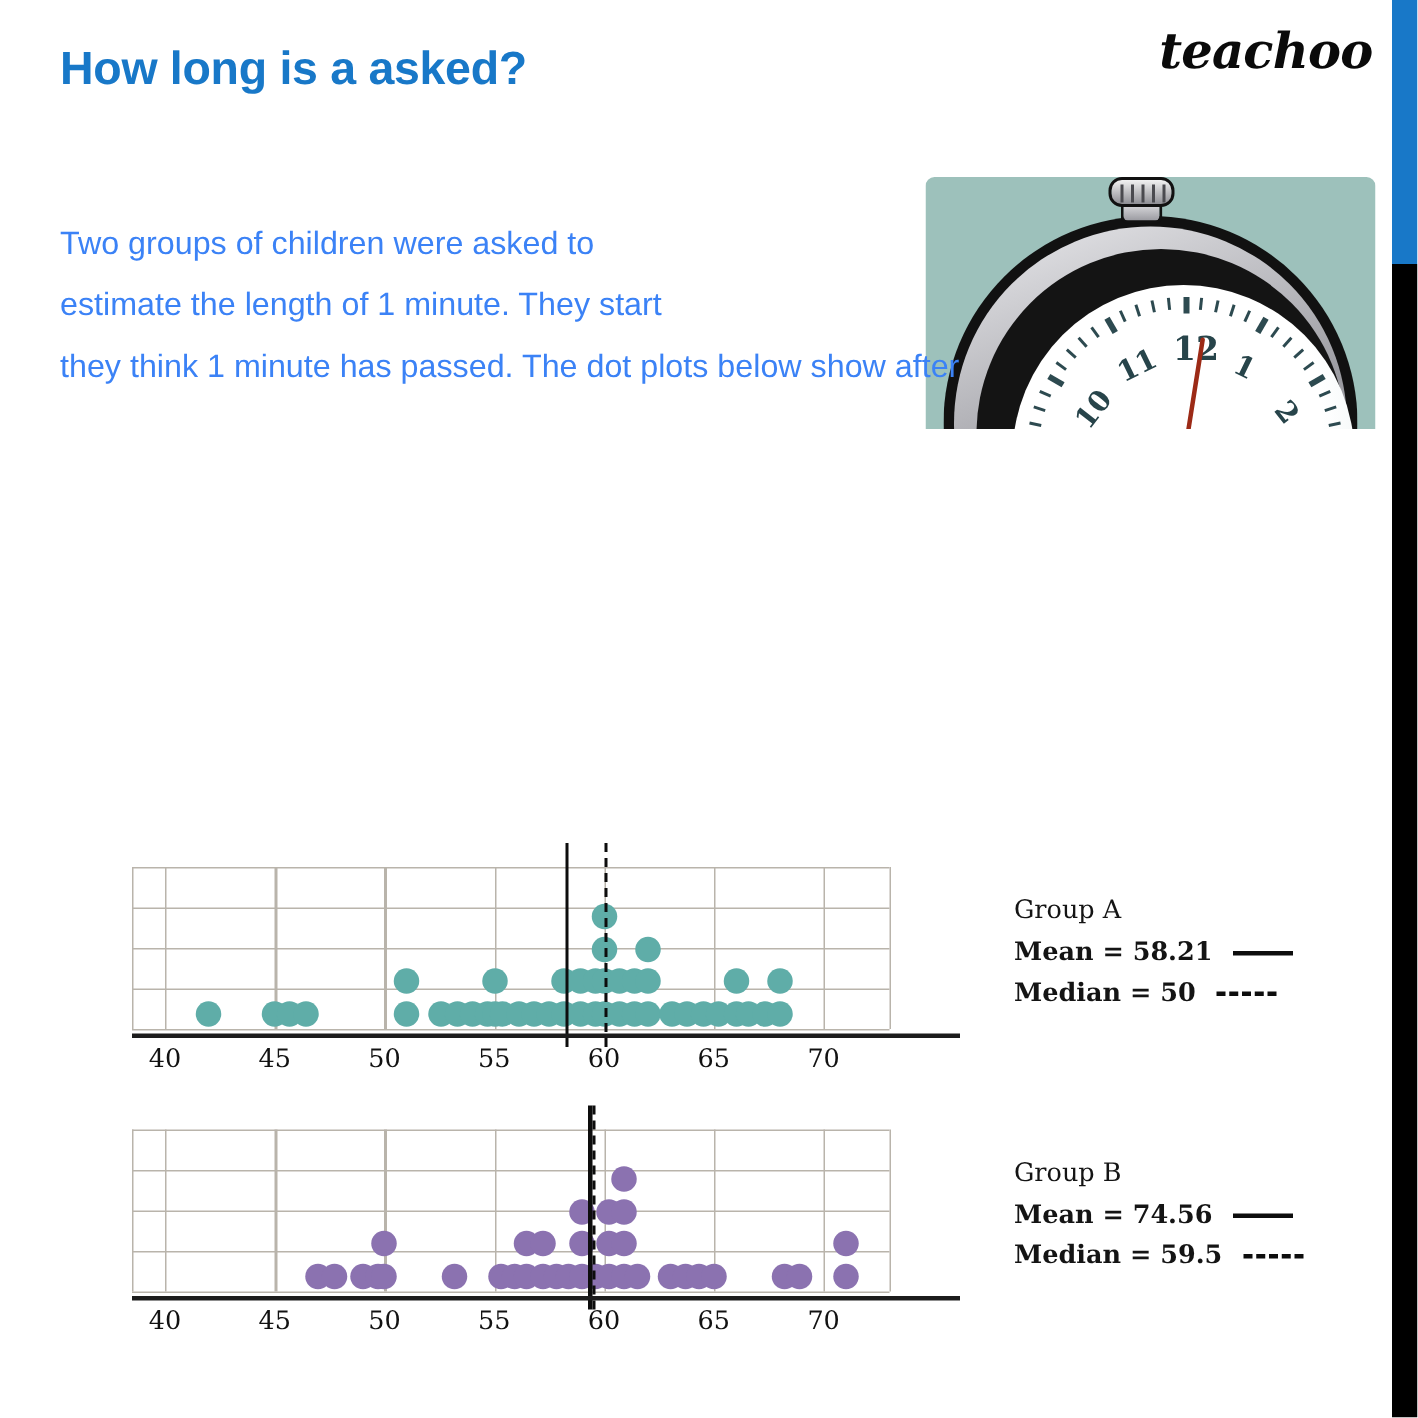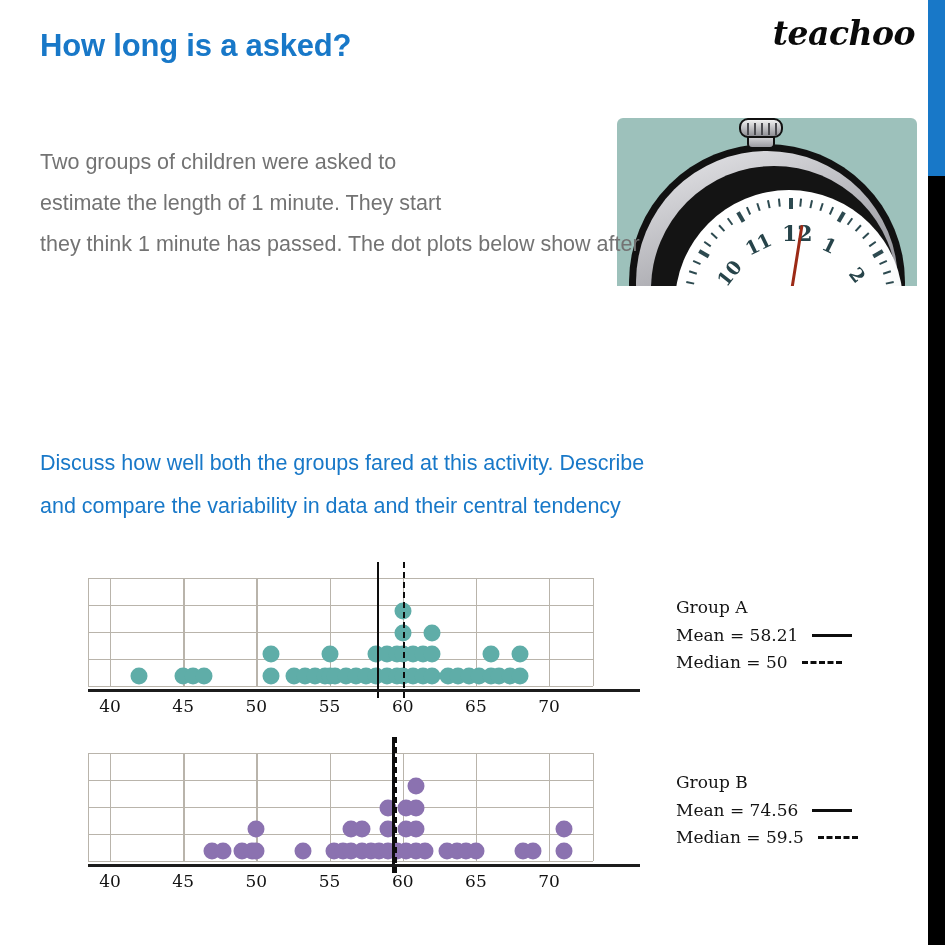--- a/index.html
+++ b/index.html
@@ -43,21 +43,21 @@
     letter-spacing: -0.5px;
   }
 
   
   .body-text {
     position: absolute;
     left: 40px; top: 142px;
     width: 838px;
     font-size: 21.5px;
     line-height: 41px;
-    color: #737373;
+    color: #3b82f6;
   }
   .body-text .ln { display: block; white-space: nowrap; }
   .q-text {
     position: absolute;
     left: 40px; top: 442px;
     width: 860px;
     font-size: 21.5px;
     line-height: 43px;
     color: #1878C8;
   }
@@ -229,21 +229,21 @@
     color: #141414;
   }
   .legend-a { left: 676px; top: 597px; }
   .legend-b { left: 676px; top: 772px; }
   .legend .lg-title { font-size: 17px; margin-bottom: 8px; }
   .legend .lg-row {
     display: flex; align-items: center;
     font-size: 17px; margin-bottom: 7px;
     white-space: nowrap;
   }
-  .legend .lg-label { display: inline-block; }
+  .legend .lg-label { display: inline-block; font-weight: bold; }
   .legend .swatch-solid {
     display: inline-block;
     width: 40px; height: 3px;
     background: #0d0d0d;
     margin-left: 14px;
   }
   .legend .swatch-dash {
     display: inline-block;
     width: 40px; height: 0;
     border-top: 3.5px dashed #0d0d0d;
@@ -319,24 +319,20 @@
       <div class="crown-grip" style="left:34px"></div>
     </div>
   </div>
 
   <div class="body-text">
     <span class="ln">Two groups of children were asked to</span>
     <span class="ln">estimate the length of 1 minute. They start</span>
     <span class="ln">they think 1 minute has passed. The dot plots below show after</span>
   </div>
 
-  <div class="q-text">
-    <span class="ln">Discuss how well both the groups fared at this activity. Describe</span>
-    <span class="ln">and compare the variability in data and their central tendency</span>
-  </div>
 
   <div class="plot plot-a">
     <div class="grid">
         <div class="hline" style="top: 0px;"></div>
         <div class="hline" style="top: 27px;"></div>
         <div class="hline" style="top: 54px;"></div>
         <div class="hline" style="top: 81px;"></div>
         <div class="hline" style="top: 108px;"></div>
         <div class="vline" style="left: 21.9565px;"></div>
         <div class="vline" style="left: 95.1449px;"></div>

